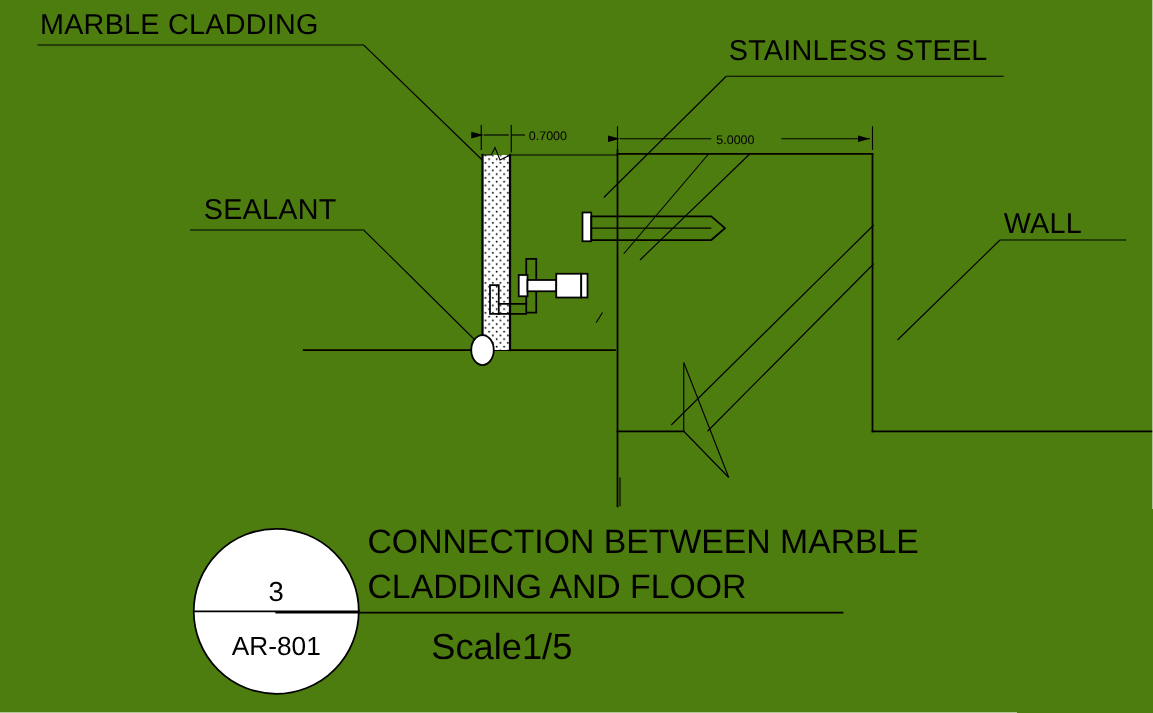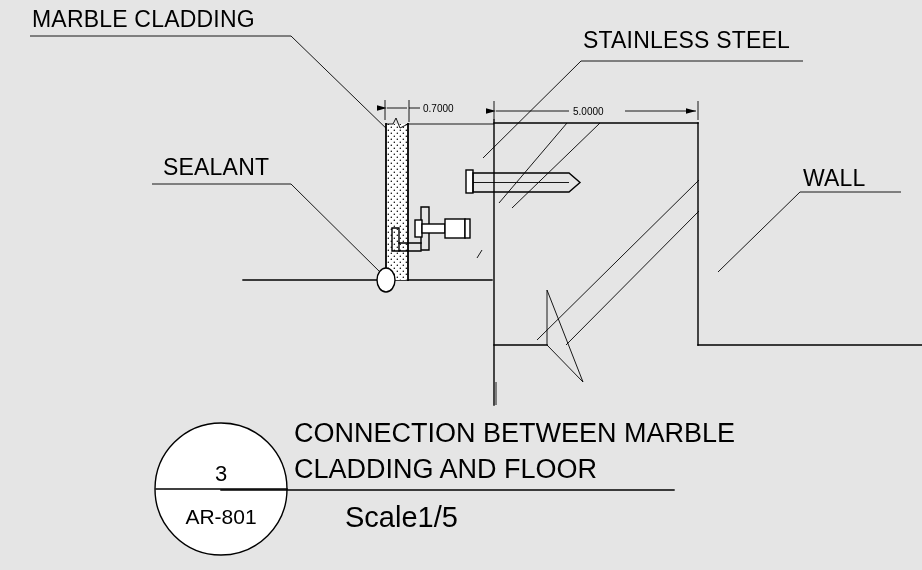--- a/index.html
+++ b/index.html
@@ -7,21 +7,21 @@
     padding: 0;
     background: #ffffff;
   }
   body {
     font-family: "Liberation Sans", sans-serif;
   }
   #drawing-root {
     position: relative;
     width: 922px;
     height: 570px;
-    background: #e5e5e5;
+    background: #4d7c0f;
     overflow: hidden;
   }
   svg#cad {
     display: block;
     width: 922px;
     height: 570px;
   }
   .ln {
     stroke: #000000;
     fill: none;

